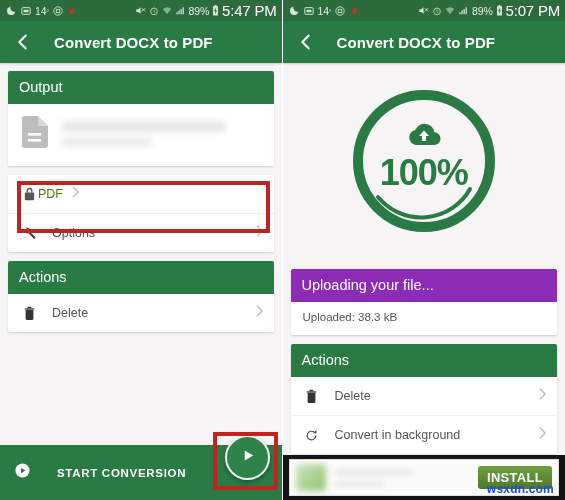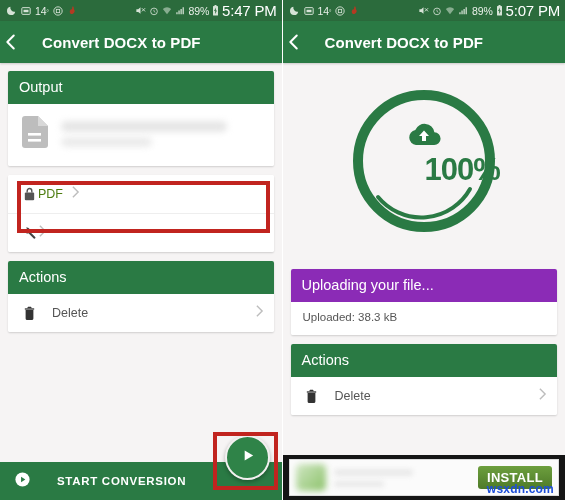--- a/index.html
+++ b/index.html
@@ -23,21 +23,21 @@
   .sb-left, .sb-right { display: flex; align-items: center; gap: 4px; }
   .sb-right { gap: 3px; }
   .sb-ico { display: inline-flex; align-items: center; justify-content: center; }
   .sb-txt { font-size: 10.5px; color: #e8efe8; letter-spacing: -0.2px; }
   .sb-time { font-size: 15px; color: #ffffff; letter-spacing: -0.2px; }
   .deg { font-size: 7px; color: #cfe0cf; }
 
   
   .toolbar {
     height: 42px; background: #2a7a44;
-    display: flex; align-items: center; 
+    display: flex; align-items: center; padding-left: 12px;
     box-shadow: 0 1px 2px rgba(0,0,0,.18);
   }
   .back-ico { width: 22px; height: 22px; flex: 0 0 22px; }
   .toolbar-title {
     color: #ffffff; font-size: 15px; font-weight: bold;
     margin-left: 20px; letter-spacing: .1px; white-space: nowrap;
   }
 
   
   .content { padding: 8px 8px 0 8px; }
@@ -64,21 +64,21 @@
 
   
   .file-row { display: flex; align-items: center; padding: 12px 10px 14px 14px; }
   .blurline { border-radius: 7px; filter: blur(3.2px); background: #e6e6e6; }
   .blurwrap { margin-left: 13px; flex: 1; }
   .blurwrap .l1 { height: 11px; width: 82%; margin-bottom: 5px; }
   .blurwrap .l2 { height: 10px; width: 45%; background: #ebebeb; }
 
   
   .bottombar {
-    position: absolute; left: 0; bottom: 0; width: 100%; height: 38px;
+    position: absolute; left: 0; bottom: 0; width: 100%; height: 55px;
     background: #2a7a44; display: flex; align-items: center; padding-left: 14px;
   }
   .bb-label {
     color: #ffffff; font-size: 11.5px; font-weight: bold;
     letter-spacing: .7px; margin-left: 26px;
   }
   .fab {
     position: absolute; right: 12px; bottom: 20px;
     width: 45px; height: 45px; border-radius: 50%;
     background: #2f8348; box-shadow: 0 2px 4px rgba(0,0,0,.3);
@@ -89,22 +89,22 @@
   
   .redbox { position: absolute; border: 4px solid #c1241f; pointer-events: none; }
 
   
   .progress-area {
     height: 192px; display: flex; align-items: center; justify-content: center;
     padding-top: 4px;
   }
   .ring-wrap { position: relative; width: 152px; height: 152px; }
   .pct {
-    position: absolute; left: 0; right: 0; top: 67px; text-align: right;
-    font-size: 31px; font-weight: bold; color: #2a7a44; letter-spacing: -1px;
+    position: absolute; left: 0; right: 0; top: 67px; text-align: center;
+    font-size: 36px; font-weight: bold; color: #2a7a44; letter-spacing: -1px;
   }
   .cloud-ico { position: absolute; left: 0; right: 0; top: 37px; text-align: center; }
 
   
   .card-head.purple { background: #8b2bb6; }
   .ptext { padding: 9px 12px 2px 12px; font-size: 11.5px; color: #555555; }
   .ptext.last { padding-bottom: 12px; padding-top: 9px; }
 
   
   .adbar {
@@ -247,20 +247,21 @@
                   <path fill="none" stroke="#bdbdbd" stroke-width="1.6" d="M2 2l6 6-6 6"></path>
                 </svg>
             </span>
           </div>
           <div class="row">
             <span class="row-ico">
               <svg width="14" height="14" viewBox="0 0 24 24">
                   <path fill="#444444" d="M22.7 19l-9.1-9.1a5.5 5.5 0 0 0-6.9-6.9l3.6 3.6-2.5 2.5-3.6-3.6a5.5 5.5 0 0 0 6.9 6.9l9.1 9.1a1.3 1.3 0 0 0 1.8 0l.7-.7a1.3 1.3 0 0 0 0-1.8z"></path>
                 </svg>
             </span>
+            <span class="row-label">Options</span>
             <span class="chev">
               <svg width="9" height="14" viewBox="0 0 10 16">
                   <path fill="none" stroke="#bdbdbd" stroke-width="1.6" d="M2 2l6 6-6 6"></path>
                 </svg>
             </span>
           </div>
         </div>
       </div>
 
       <div class="card">
@@ -416,20 +417,34 @@
                   <rect x="1" y="3" width="12" height="1.7" fill="#333333"></rect>
                 </svg>
             </span>
             <span class="row-label">Delete</span>
             <span class="chev">
               <svg width="9" height="14" viewBox="0 0 10 16">
                   <path fill="none" stroke="#bdbdbd" stroke-width="1.6" d="M2 2l6 6-6 6"></path>
                 </svg>
             </span>
           </div>
+          <div class="row">
+            <span class="row-ico">
+              <svg width="13" height="13" viewBox="0 0 24 24">
+                  <path fill="none" stroke="#444444" stroke-width="2" d="M20 12a8 8 0 1 1-3-6.2"></path>
+                  <path fill="#444444" d="M21 2v6h-6z"></path>
+                </svg>
+            </span>
+            <span class="row-label">Convert in background</span>
+            <span class="chev">
+              <svg width="9" height="14" viewBox="0 0 10 16">
+                  <path fill="none" stroke="#bdbdbd" stroke-width="1.6" d="M2 2l6 6-6 6"></path>
+                </svg>
+            </span>
+          </div>
         </div>
       </div>
 
     </div>
 
     <div class="adbar">
       <div class="adcard">
         <span class="ad-blur-logo"></span>
         <span class="ad-blur-lines">
           <div class="a1"></div>

